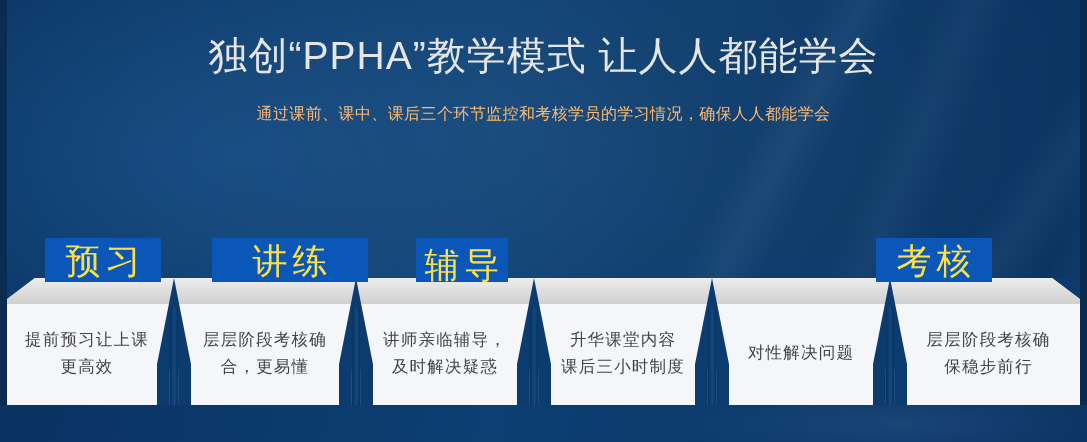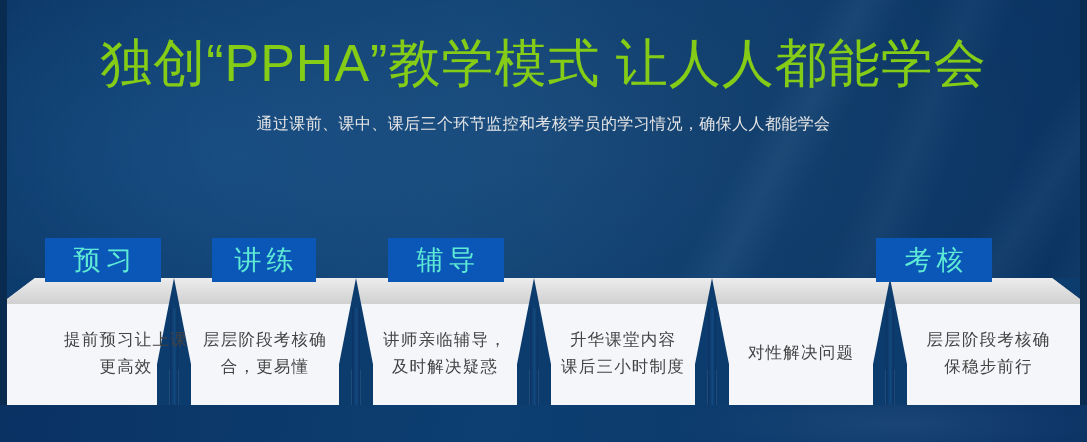--- a/index.html
+++ b/index.html
@@ -64,33 +64,33 @@
     position: absolute;
     top: 0;
     left: 0;
     right: 0;
     z-index: 5;
     text-align: center;
   }
   .title {
     margin: 0;
     padding-top: 33px;
-    font-size: 52px;
+    font-size: 39px;
     line-height: 1.18;
     font-weight: 400;
-    color: #84cc16;
+    color: #e5e5e5;
     letter-spacing: 1px;
     white-space: nowrap;
   }
   .subtitle {
-    margin: 2px;
+    margin: 7px;
     padding-top: 16px;
     font-size: 16px;
     line-height: 1.5;
-    color: #e5e5e5;
+    color: #fdba74;
     font-weight: 400;
     letter-spacing: 0.4px;
     white-space: nowrap;
   }
 
   
   .steps {
     position: absolute;
     left: 0;
     right: 0;
@@ -184,24 +184,24 @@
     position: absolute;
     top: 0;
     height: 44px;
     background: #0b57b8;
     display: flex;
     align-items: center;
     justify-content: center;
     z-index: 8;
   }
   .tab-label {
-    font-size: 27px;
+    font-size: 35px;
     line-height: 1;
     font-weight: 400;
-    color: #5eead4;
+    color: #fde047;
     letter-spacing: 5px;
     text-indent: 5px;
     white-space: nowrap;
   }
 
   
   .card-text {
     position: absolute;
     top: 63px;
     height: 104px;
@@ -275,36 +275,36 @@
         <div class="wall"></div>
         <div class="wall-face"></div>
       </div>
       <div class="divider" style="left: 873px;">
         <div class="wall"></div>
         <div class="wall-face"></div>
       </div>
       <div class="tab" style="left: 45px; width: 116px;">
         <span class="tab-label">预习</span>
       </div>
-      <div class="card-text" style="left: 0px; width: 174px; padding-left: 39px;">
+      <div class="card-text" style="left: 0px; width: 174px;">
         <div>
           <span>提前预习让上课</span>
           <span>更高效</span>
         </div>
       </div>
-      <div class="tab" style="left: 212px; width: 104px;">
+      <div class="tab" style="left: 212px; width: 156px;">
         <span class="tab-label">讲练</span>
       </div>
       <div class="card-text" style="left: 174px; width: 182px;">
         <div>
           <span>层层阶段考核确</span>
           <span>合，更易懂</span>
         </div>
       </div>
-      <div class="tab" style="left: 388px; width: 116px;">
+      <div class="tab" style="left: 416px; width: 92px; align-items: flex-end;">
         <span class="tab-label">辅导</span>
       </div>
       <div class="card-text" style="left: 356px; width: 178px;">
         <div>
           <span>讲师亲临辅导，</span>
           <span>及时解决疑惑</span>
         </div>
       </div>
       <div class="card-text" style="left: 534px; width: 178px;">
         <div>

